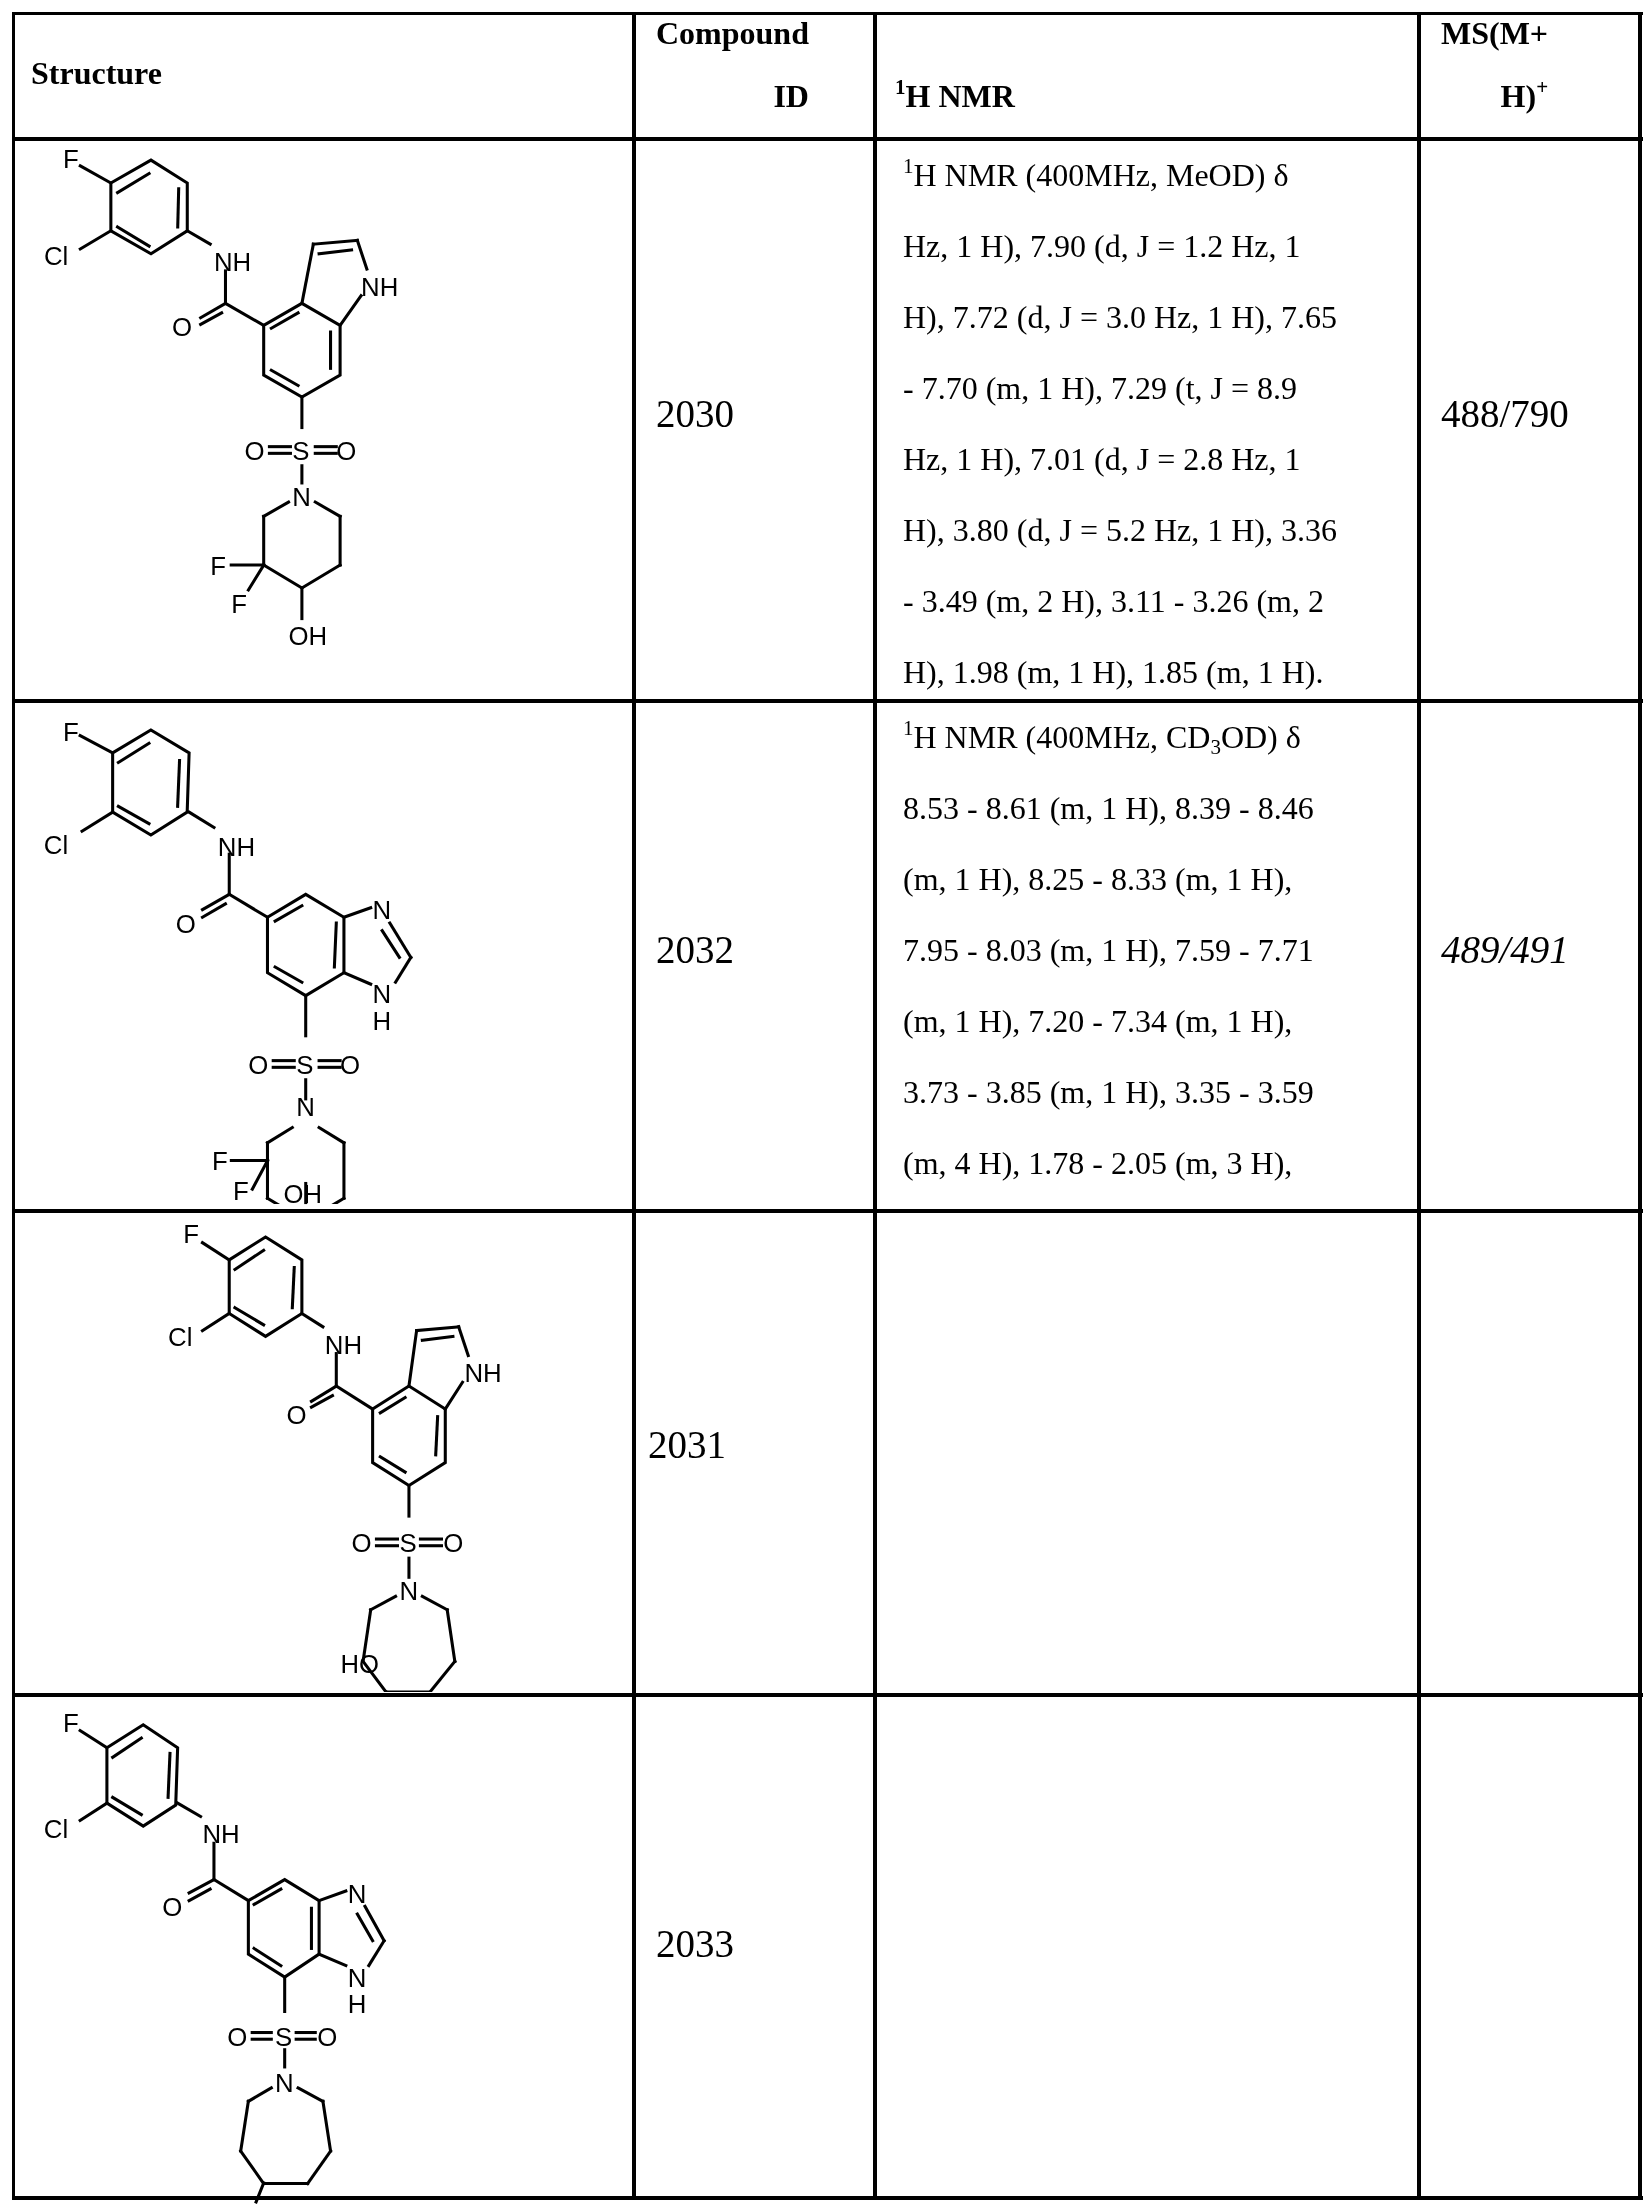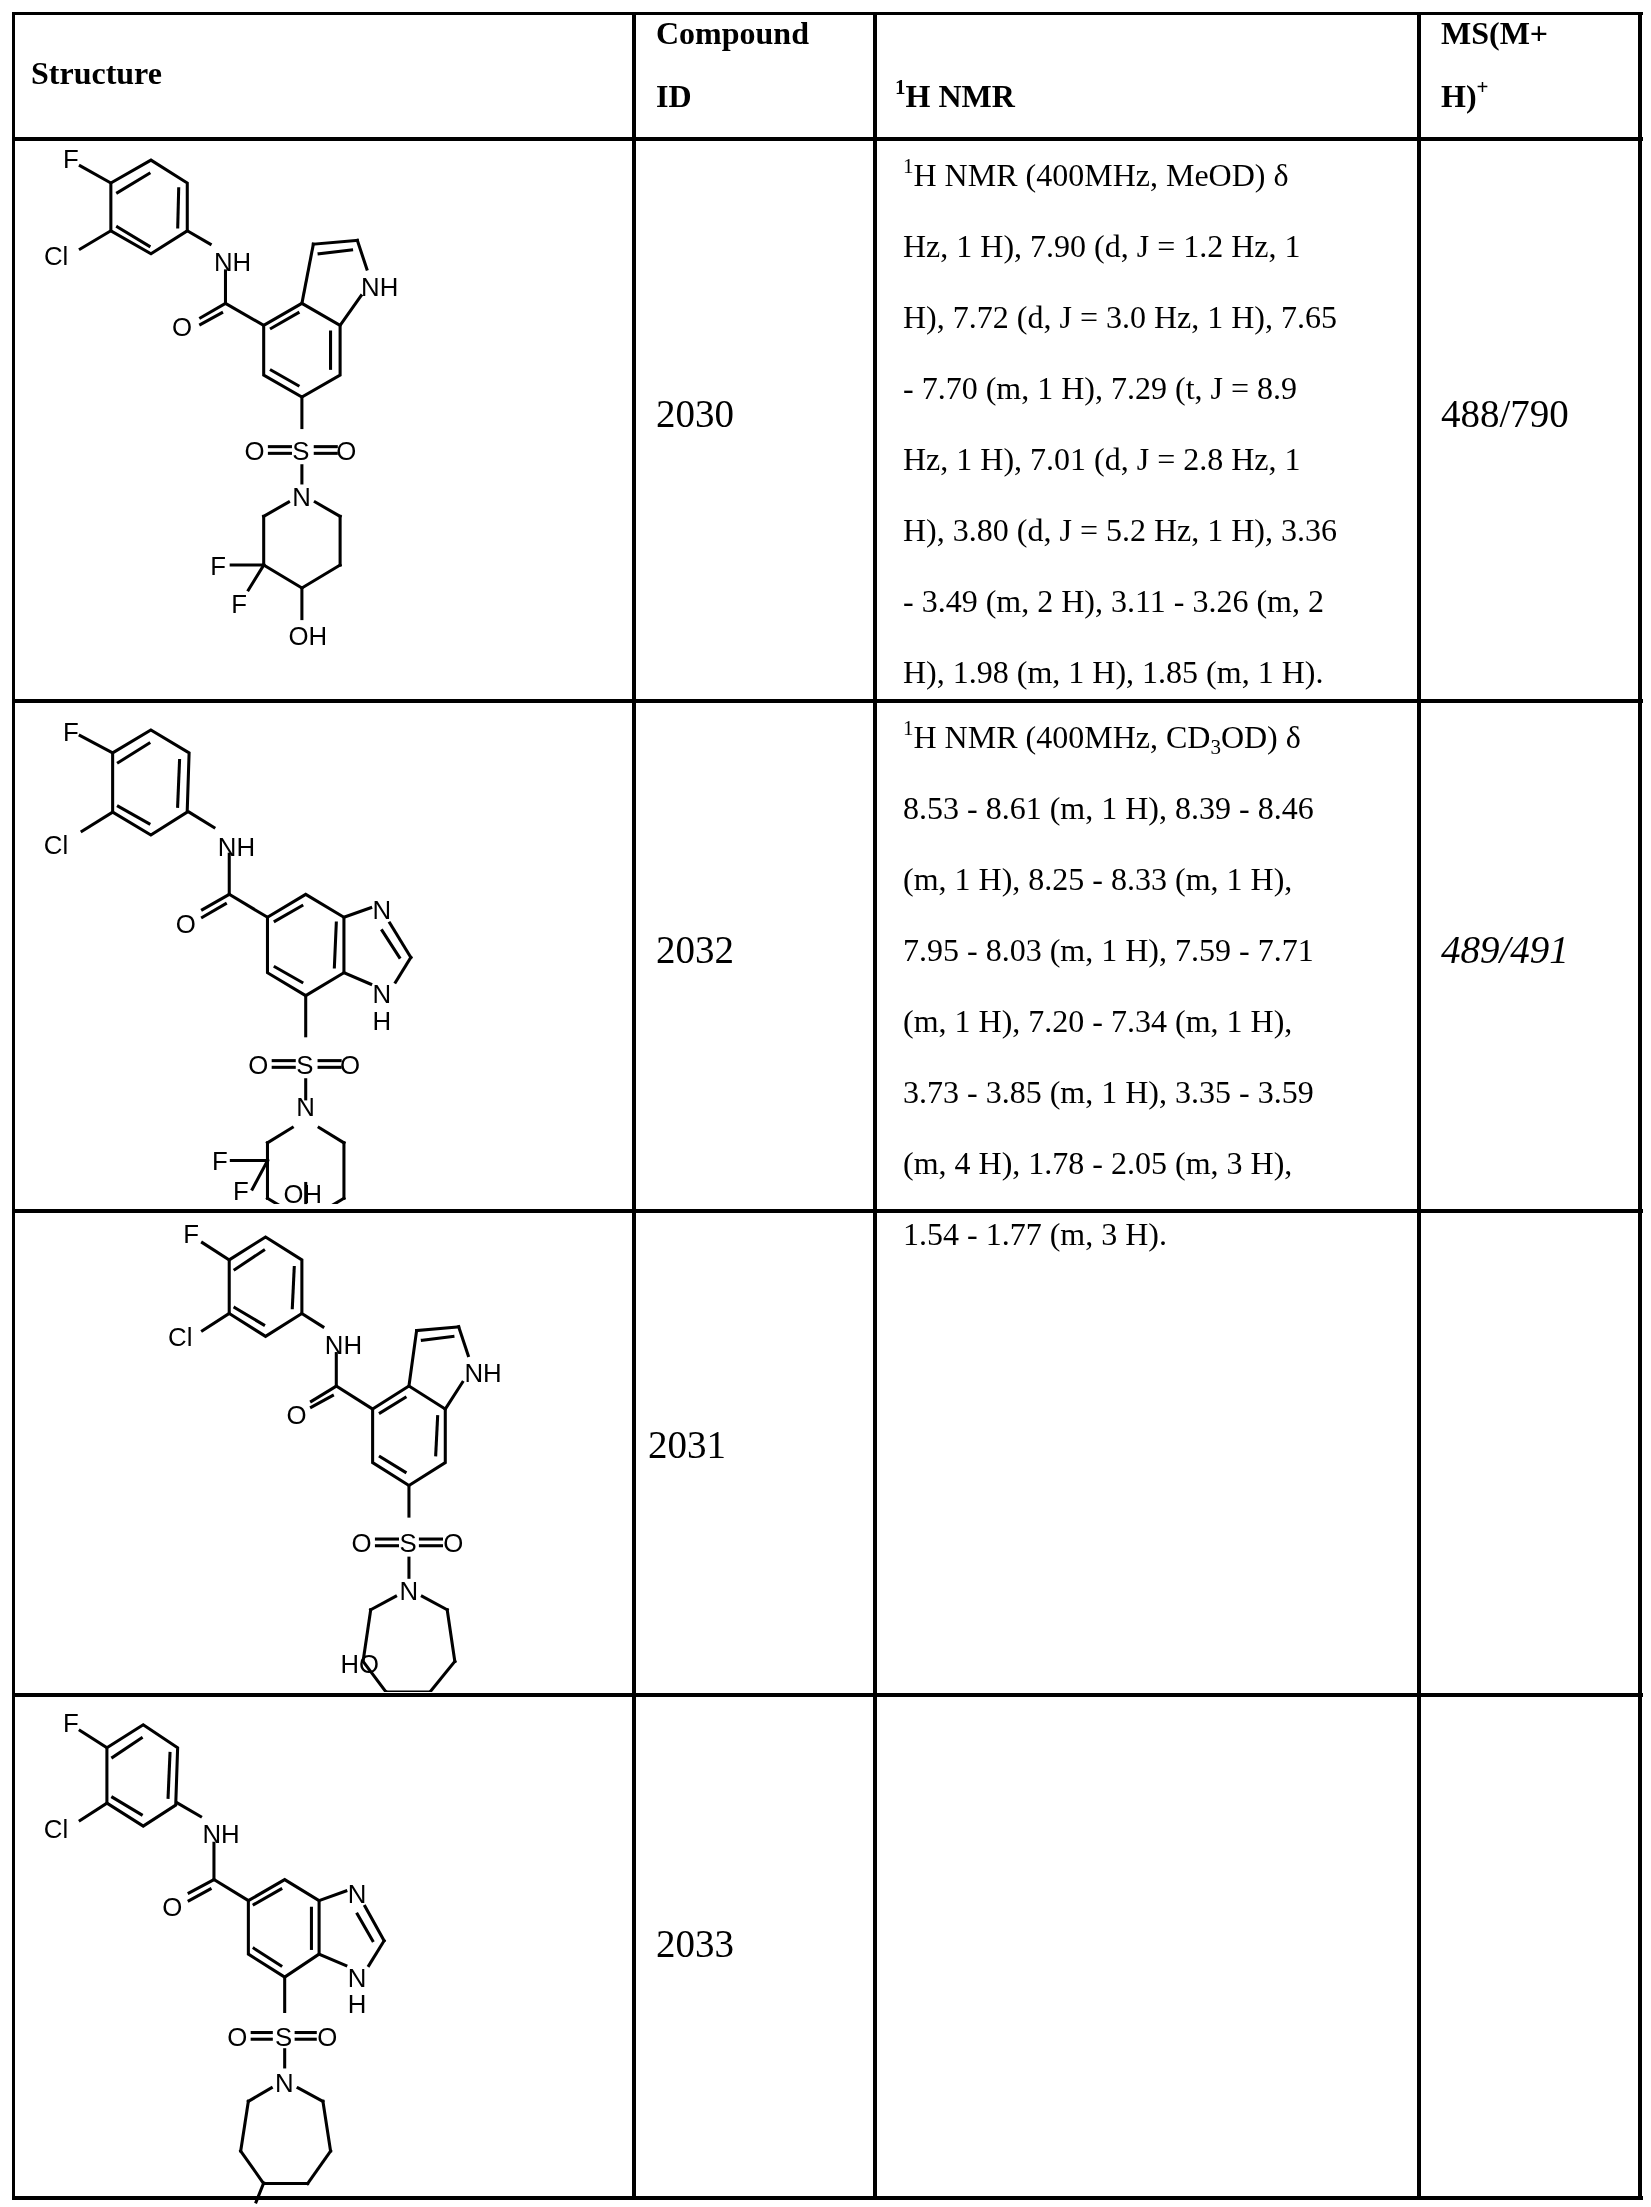--- a/index.html
+++ b/index.html
@@ -2,21 +2,21 @@
 <html><head>
 <meta charset="utf-8">
 <style>
   html, body { margin: 0; padding: 0; background: #ffffff; }
   body { width: 1652px; height: 2207px; position: relative; overflow: hidden;
          font-family: "Liberation Serif", "DejaVu Serif", serif; color: #000; }
   .tbl { position: absolute; left: 11.5px; top: 11.5px; width: 1629px; height: 2186px; }
   .hline { position: absolute; left: 11.5px; width: 1631px; height: 3.8px; background: #000; }
   .vline { position: absolute; width: 3.8px; background: #000; top: 11.5px; height: 2188px; }
   .cell-text { position: absolute; font-size: 39px; line-height: 63px; white-space: nowrap; }
-  .hdr { font-weight: bold; font-size: 32px; }
+  .hdr { font-weight: bold; font-size: 32px; text-align: right; }
   .nmr { position: absolute; font-size: 32px; line-height: 63px; width: 535px; white-space: normal; }
   .nmr p { margin: 8px; white-space: nowrap; }
   sup.s { font-size: 21px; vertical-align: 13.4px; line-height: 0; }
   sub.s { font-size: 21px; vertical-align: -5.7px; line-height: 0; }
   svg.mol { position: absolute; }
   svg.mol line, svg.mol polyline, svg.mol polygon { stroke: #000; stroke-width: 3.2; fill: none; stroke-linecap: square; }
   svg.mol text { font-family: "Liberation Sans", "DejaVu Sans", sans-serif; font-size: 27px; fill: #000; }
 </style>
 </head>
 <body>
@@ -177,21 +177,20 @@
   </svg>
   <div class="cell-text" style="left:656px; top:918px;">2032</div>
   <div class="nmr" style="left:895px; top:698px;">
     <p><sup class="s">1</sup><span>H NMR (400MHz, CD</span><sub class="s">3</sub><span>OD) δ</span></p>
     <p>8.53 - 8.61 (m, 1 H), 8.39 - 8.46</p>
     <p>(m, 1 H), 8.25 - 8.33 (m, 1 H),</p>
     <p>7.95 - 8.03 (m, 1 H), 7.59 - 7.71</p>
     <p>(m, 1 H), 7.20 - 7.34 (m, 1 H),</p>
     <p>3.73 - 3.85 (m, 1 H), 3.35 - 3.59</p>
     <p>(m, 4 H), 1.78 - 2.05 (m, 3 H),</p>
-    <p>1.54 - 1.77 (m, 3 H).</p>
   </div>
   <div class="cell-text" style="left:1441px; top:918px;font-style:italic;">489/491</div>
 </div>
 
 <div>
   <svg class="mol" width="612" height="478" viewBox="0 0 640 500" style="left:15.3px; top:1214px;">
     <polygon points="224,48 262,24 300,48 300,104 262,128 224,104"></polygon>
     <line x1="230" y1="58" x2="260" y2="38"></line>
       <line x1="292" y1="56" x2="290" y2="98"></line>
       <line x1="230" y1="98" x2="260" y2="116"></line>

